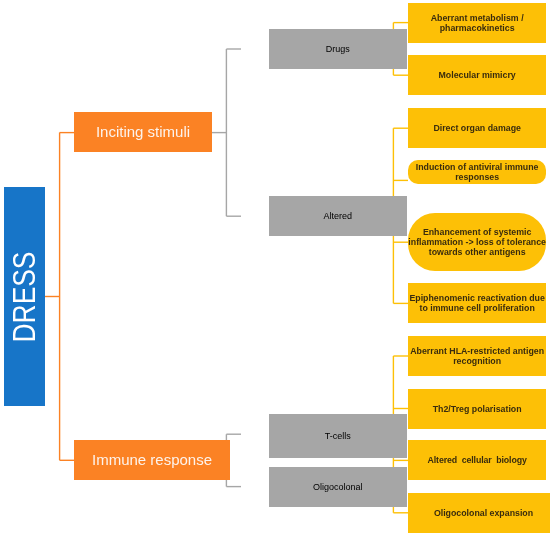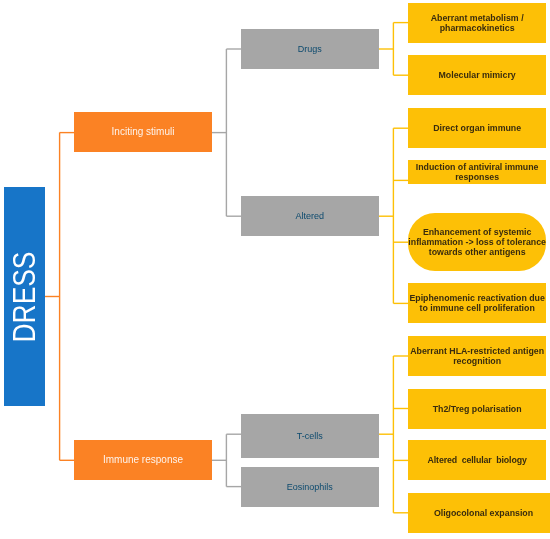--- a/index.html
+++ b/index.html
@@ -11,23 +11,23 @@
 
   .node{position:absolute;box-sizing:border-box;display:flex;align-items:center;
         justify-content:center;text-align:center;}
   .node .lbl{display:block;line-height:10.2px;white-space:nowrap;}
 
   .root{background:#1775c8;color:#ffffff;}
   .root .lbl{font-size:32px;line-height:32px;letter-spacing:0;
              transform:rotate(-90deg) scaleX(.825);}
 
   .lvl1{background:#fb8224;color:#fdf3ec;}
-  .lvl1 .lbl{font-size:10px;position:relative;top:.3px;}
+  .lvl1 .lbl{font-size:15px;position:relative;top:.3px;}
 
-  .lvl2{background:#a6a6a6;color:#0c4a6e;}
+  .lvl2{background:#a6a6a6;color:#000000;margin-left:28px;}
   .lvl2 .lbl{font-size:9px;position:relative;top:.3px;}
 
   .lvl3{background:#fdc006;color:#3a2c0e;}
   .lvl3 .lbl{font-size:8.8px;font-weight:bold;line-height:10px;}
   .wide-words .lbl{word-spacing:2.2px;letter-spacing:-.1px;}
 
   svg.edges{position:absolute;left:0;top:0;width:550px;height:539px;pointer-events:none;}
 </style>
 </head>
 <body>
@@ -74,50 +74,50 @@
   </svg>
 
   <div class="node root" style="left:4px;top:187px;width:41px;height:219px;">
     <span class="lbl">DRESS</span>
   </div>
 
   <div class="node lvl1" style="left:74px;top:112px;width:138px;height:40px;">
     <span class="lbl">Inciting stimuli</span>
   </div>
 
-  <div class="node lvl1" style="left:74px;top:440px;width:138px;height:40px;">
+  <div class="node lvl1" style="left:74px;top:440px;width:156px;height:40px;">
     <span class="lbl">Immune response</span>
   </div>
 
   <div class="node lvl2" style="left:241px;top:29.3px;width:137.5px;height:40px;">
     <span class="lbl">Drugs</span>
   </div>
 
   <div class="node lvl2" style="left:241px;top:196.2px;width:137.5px;height:40px;">
     <span class="lbl">Altered</span>
   </div>
 
   <div class="node lvl2" style="left:241px;top:414px;width:137.5px;height:44px;">
     <span class="lbl">T-cells</span>
   </div>
 
   <div class="node lvl2" style="left:241px;top:466.6px;width:137.5px;height:40px;">
-    <span class="lbl">Eosinophils</span>
+    <span class="lbl">Oligocolonal</span>
   </div>
 
   <div class="node lvl3" style="left:408px;top:2.6px;width:138.3px;height:40px;">
     <span class="lbl">Aberrant metabolism /<br>pharmacokinetics</span>
   </div>
   <div class="node lvl3" style="left:408px;top:55.2px;width:138.3px;height:40px;">
     <span class="lbl">Molecular mimicry</span>
   </div>
   <div class="node lvl3" style="left:408px;top:108.2px;width:138.3px;height:40px;">
-    <span class="lbl">Direct organ immune</span>
+    <span class="lbl">Direct organ damage</span>
   </div>
-  <div class="node lvl3" style="left:408px;top:160.4px;width:138.3px;height:24px;">
+  <div class="node lvl3" style="left:408px;top:160.4px;width:138.3px;height:24px;border-radius:10px;">
     <span class="lbl">Induction of antiviral immune<br>responses</span>
   </div>
   <div class="node lvl3" style="left:408px;top:213.2px;width:138.3px;height:58px;border-radius:27px;">
     <span class="lbl">Enhancement of systemic<br>inflammation -&gt; loss of tolerance<br>towards other antigens</span>
   </div>
   <div class="node lvl3" style="left:408px;top:283.4px;width:138.3px;height:40px;">
     <span class="lbl">Epiphenomenic reactivation due<br>to immune cell proliferation</span>
   </div>
   <div class="node lvl3" style="left:408px;top:336.0px;width:138.3px;height:40px;">
     <span class="lbl">Aberrant HLA-restricted antigen<br>recognition</span>

